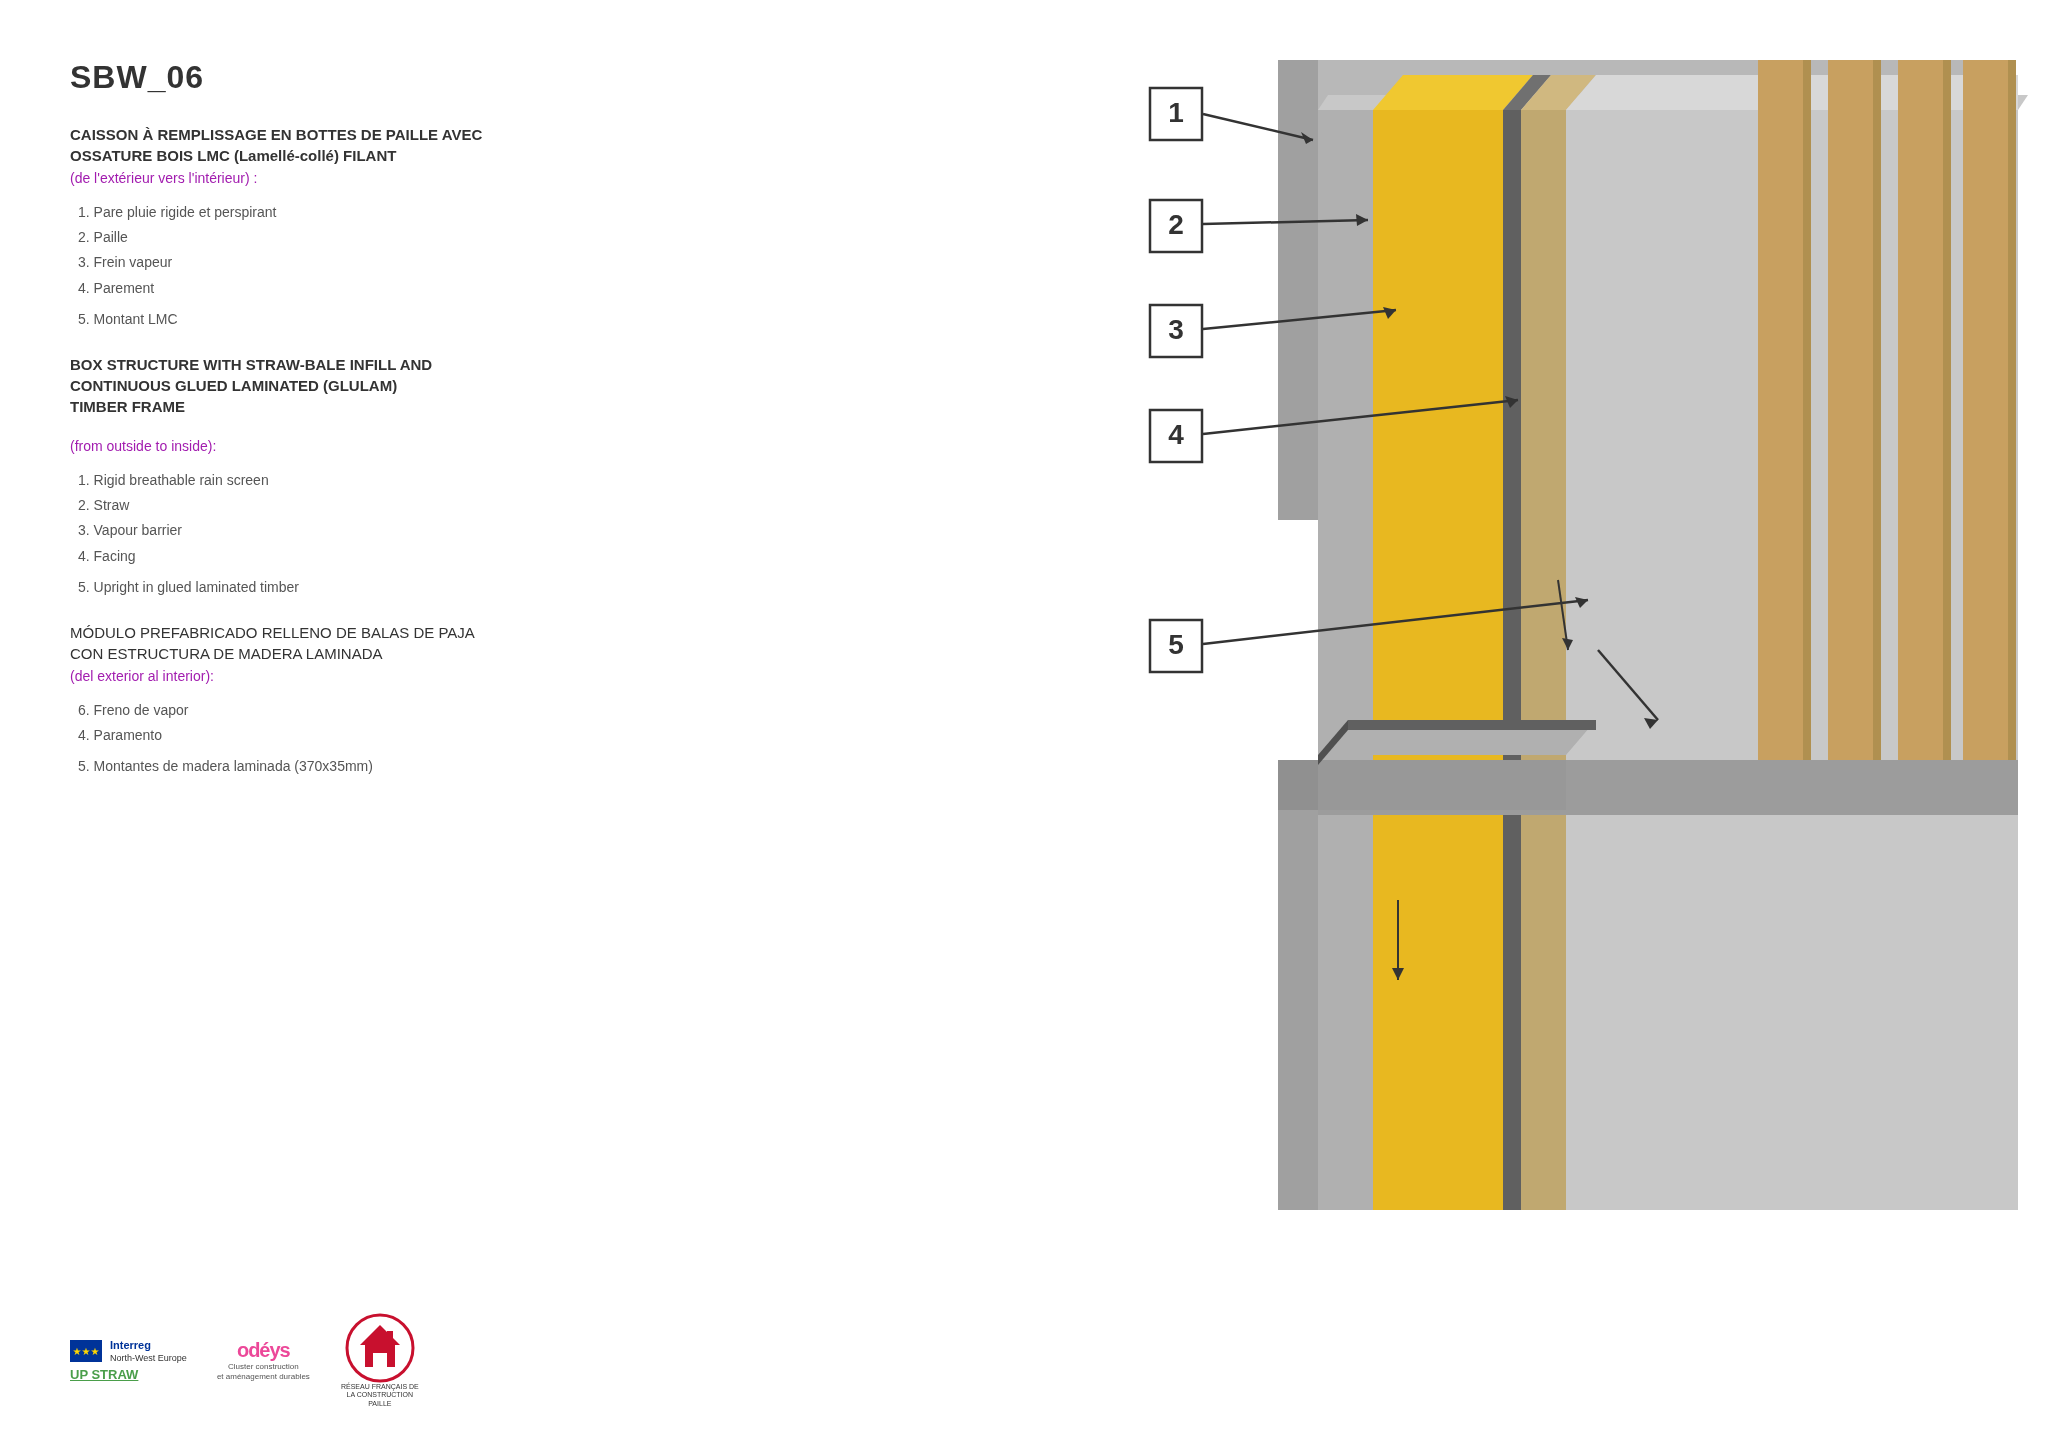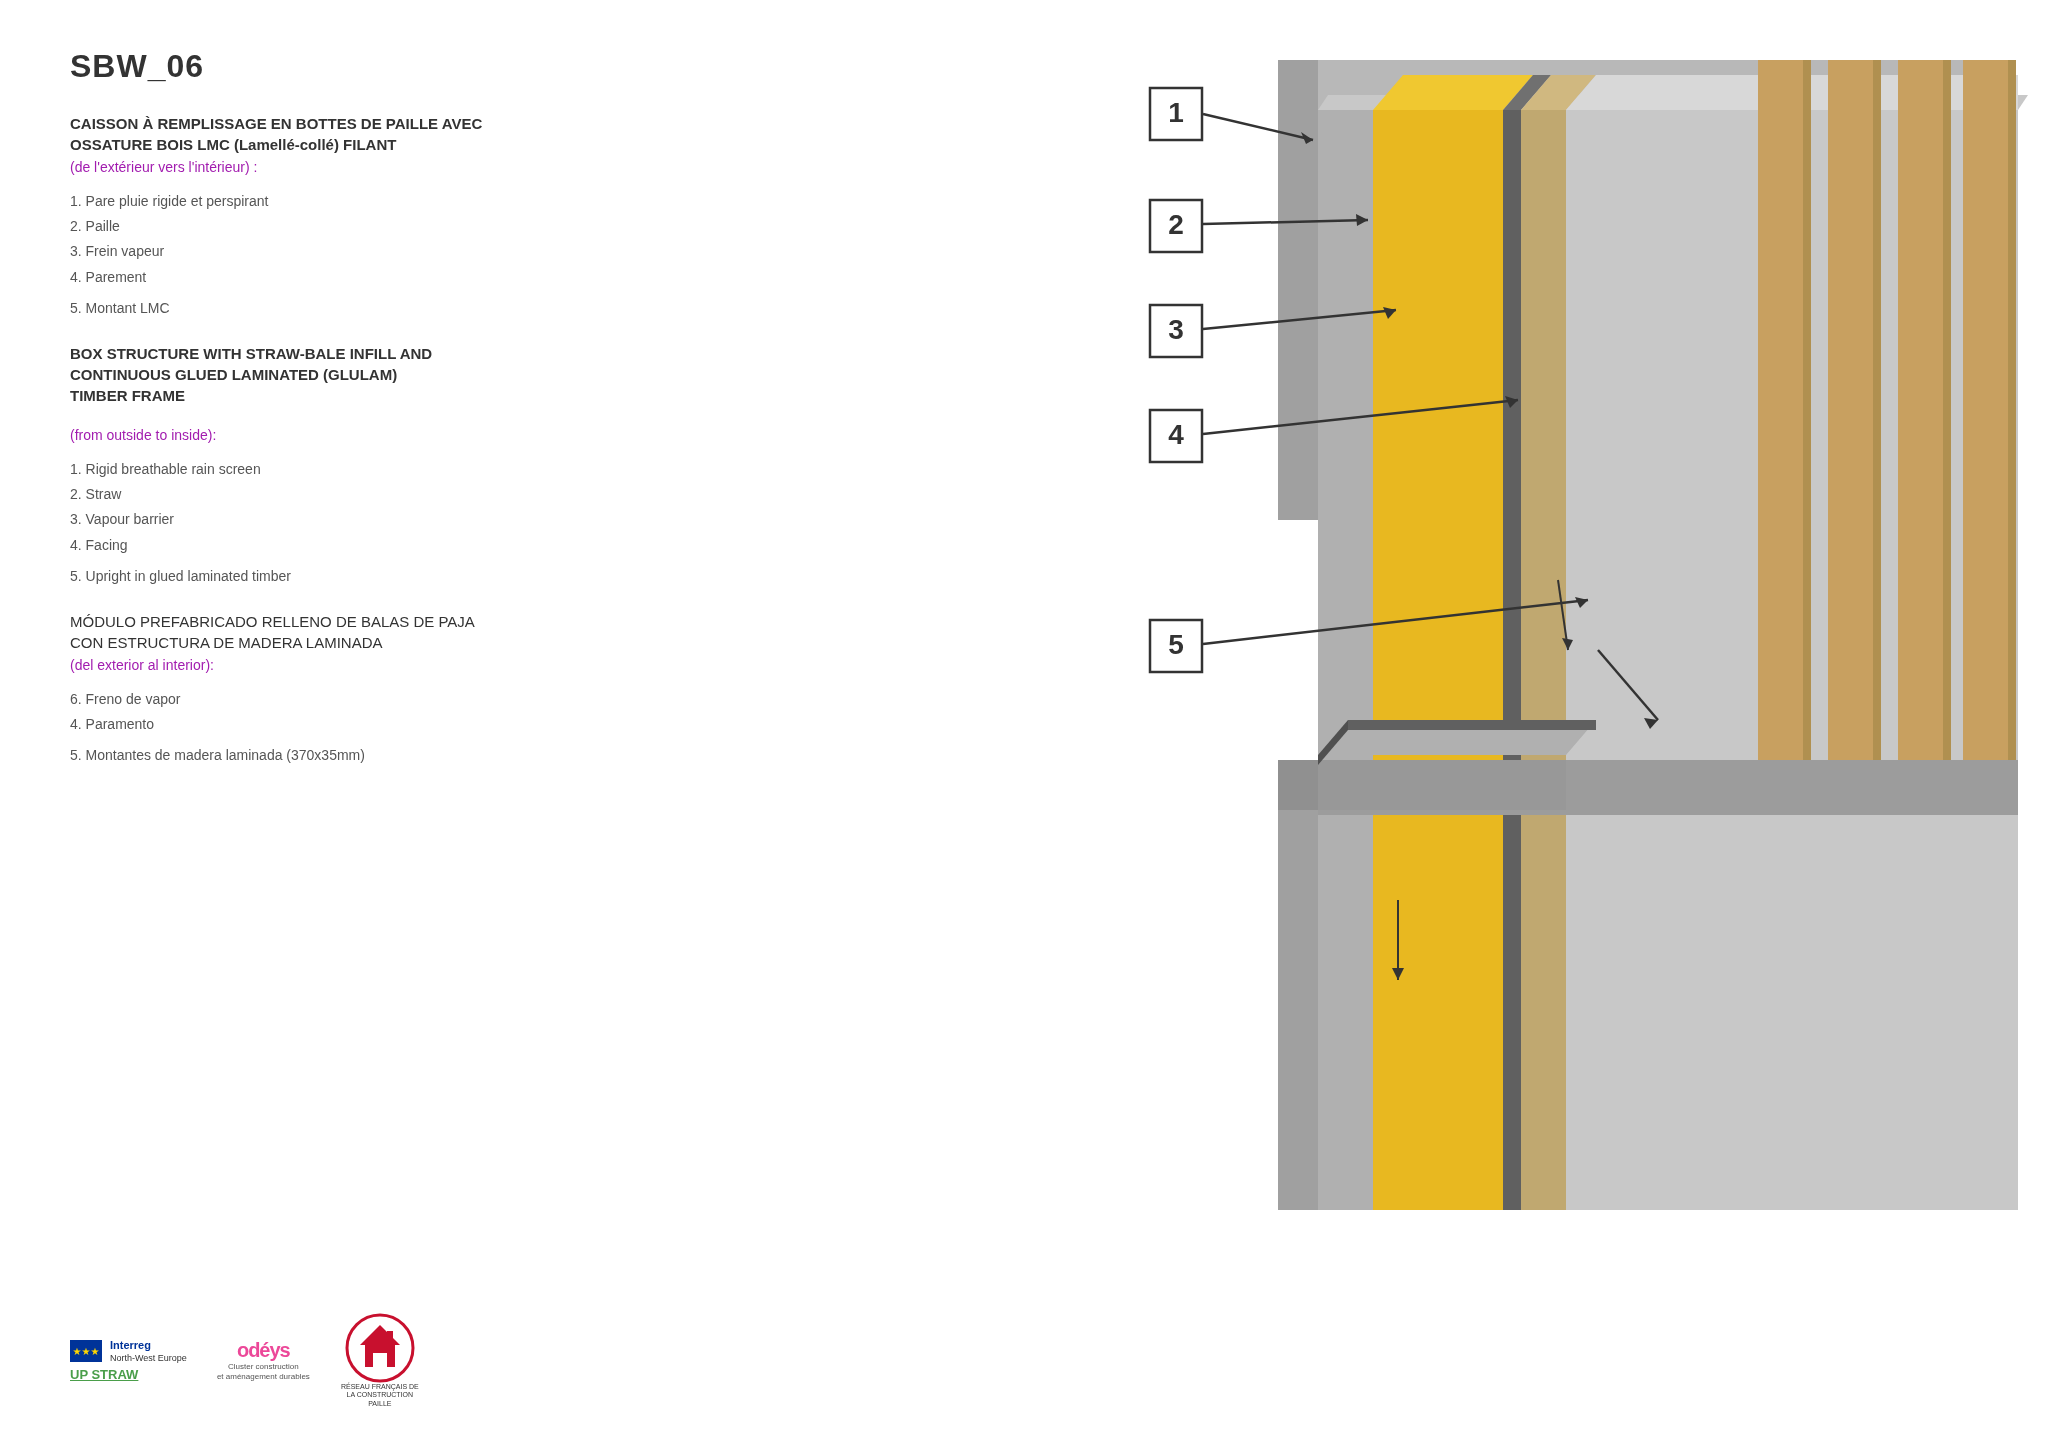--- a/index.html
+++ b/index.html
@@ -17,21 +17,21 @@
       height: 1448px;
       background: #ffffff;
       position: relative;
       padding: 60px 70px 60px 70px;
     }
 
     
     .left-panel {
       position: absolute;
       left: 70px;
-      top: 48px;
+      top: 59px;
       width: 500px;
     }
 
     .main-title {
       font-size: 32px;
       font-weight: bold;
       color: #333333;
       margin-bottom: 28px;
       letter-spacing: 1px;
     }
@@ -49,20 +49,21 @@
       color: #a21caf;
       margin-bottom: 14px;
       font-style: normal;
     }
 
     .items-list {
       font-size: 14px;
       color: #555555;
       line-height: 1.8;
       margin-bottom: 18px;
+      margin-left: 8px;
     }
 
     .items-list .item-5 {
       margin-top: 6px;
     }
 
     .section-divider {
       margin-bottom: 22px;
     }
 

